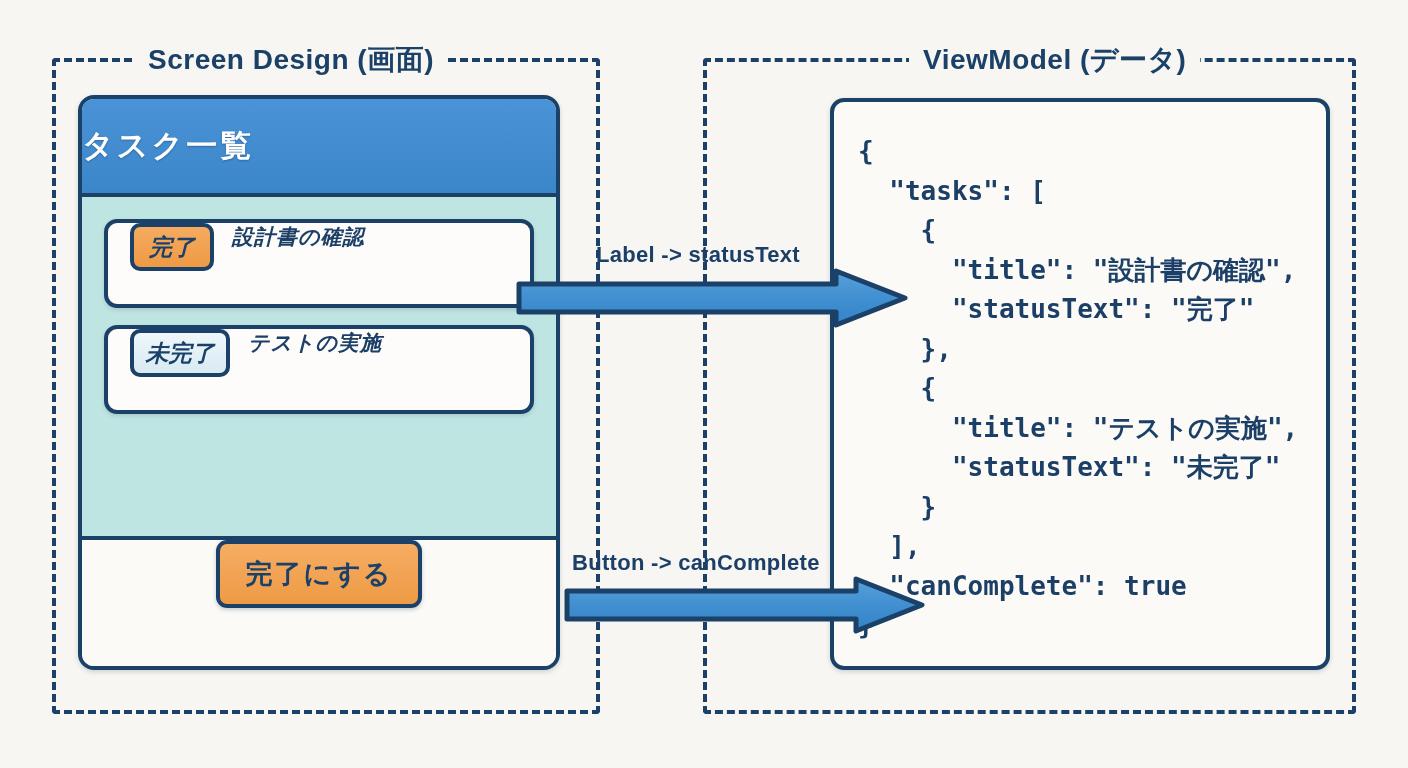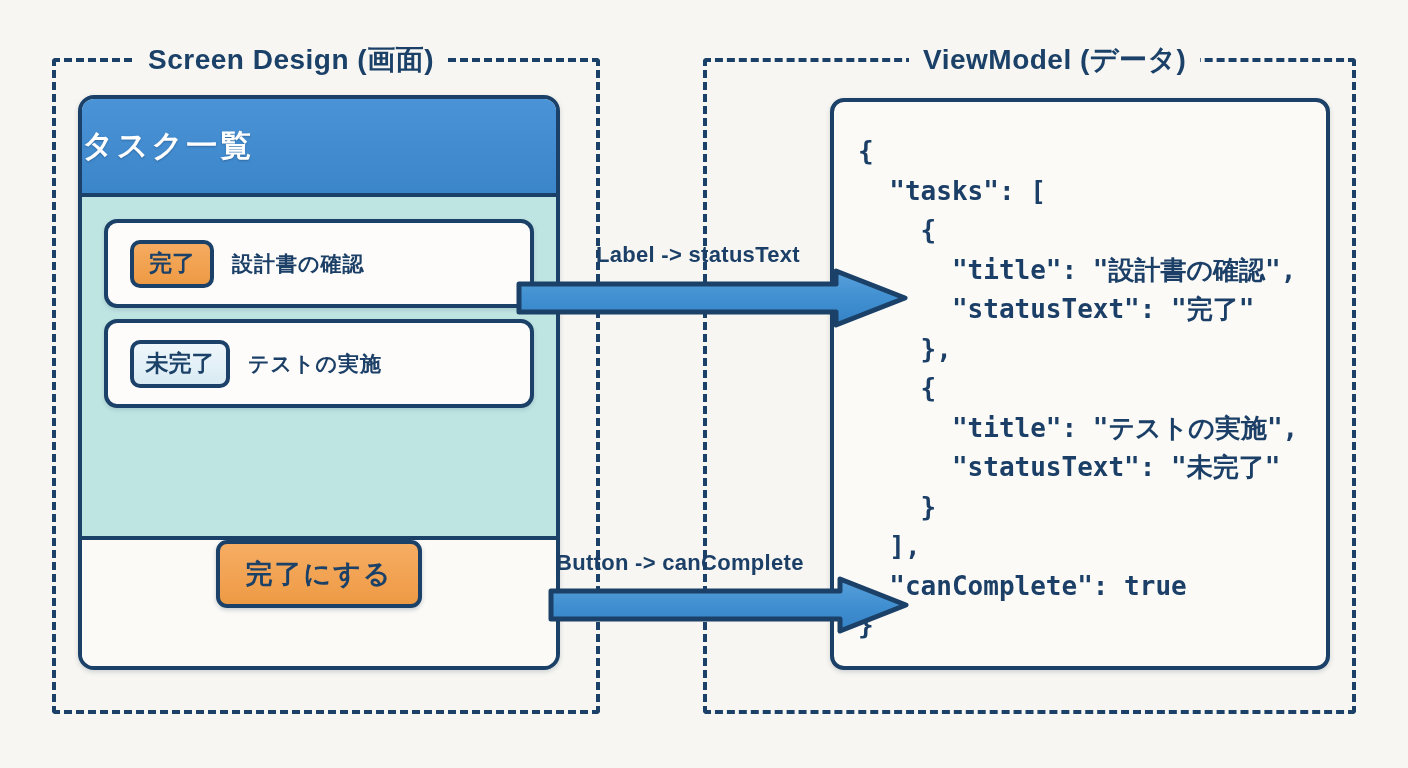--- a/index.html
+++ b/index.html
@@ -62,24 +62,24 @@
     background: #bfe5e2;
     height: 339px;
     padding: 22px 22px 0 22px;
   }
   .task-card {
     background: #fdfcfa;
     border: 4px solid #1b4168;
     border-radius: 13px;
     height: 89px;
     display: flex;
-    align-items: center;
     padding-left: 22px;
-    margin-bottom: 11px;
+    margin-bottom: 17px;
     box-shadow: 0 2px 4px rgba(20,45,75,0.15);
+    font-style: italic;
   }
   .status-badge {
     border: 4px solid #1b4168;
     border-radius: 10px;
     height: 48px;
     min-width: 84px;
     display: flex; align-items: center; justify-content: center;
     font-size: 23px;
     font-weight: bold;
     padding: 0 10px;
@@ -145,21 +145,21 @@
   .arrow-label {
     position: absolute;
     color: #1b3f66;
     font-size: 22px;
     font-weight: bold;
     white-space: nowrap;
     letter-spacing: 0.3px;
   }
   #arrow1-wrap { left: 516px; top: 268px; width: 392px; height: 60px; }
   #arrow1-label { left: 80px; top: -26px; }
-  #arrow2-wrap { left: 508px; top: 576px; width: 362px; height: 58px; padding-left: 40px; }
+  #arrow2-wrap { left: 524px; top: 576px; width: 362px; height: 58px; padding-left: 40px; }
   #arrow2-label { left: 48px; top: -26px; }
 </style>
 </head>
 <body>
 
 <div id="stage">
 
   <div class="group" id="group-screen">
     <div class="group-title">Screen Design (画面)</div>
   </div>

